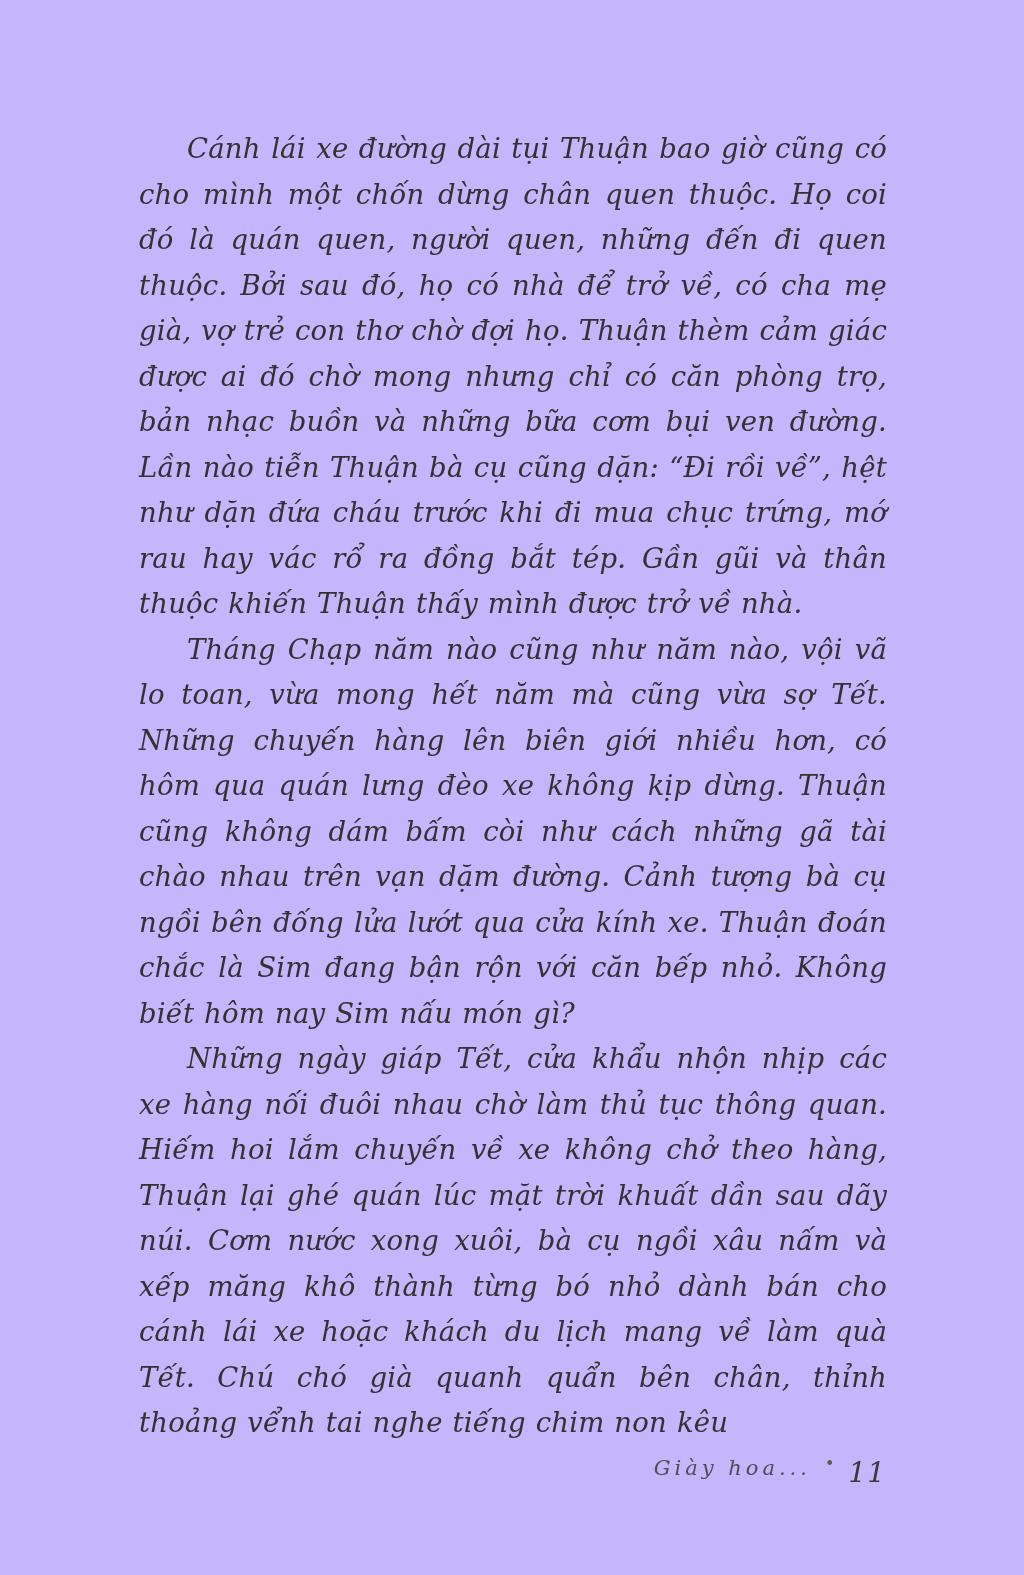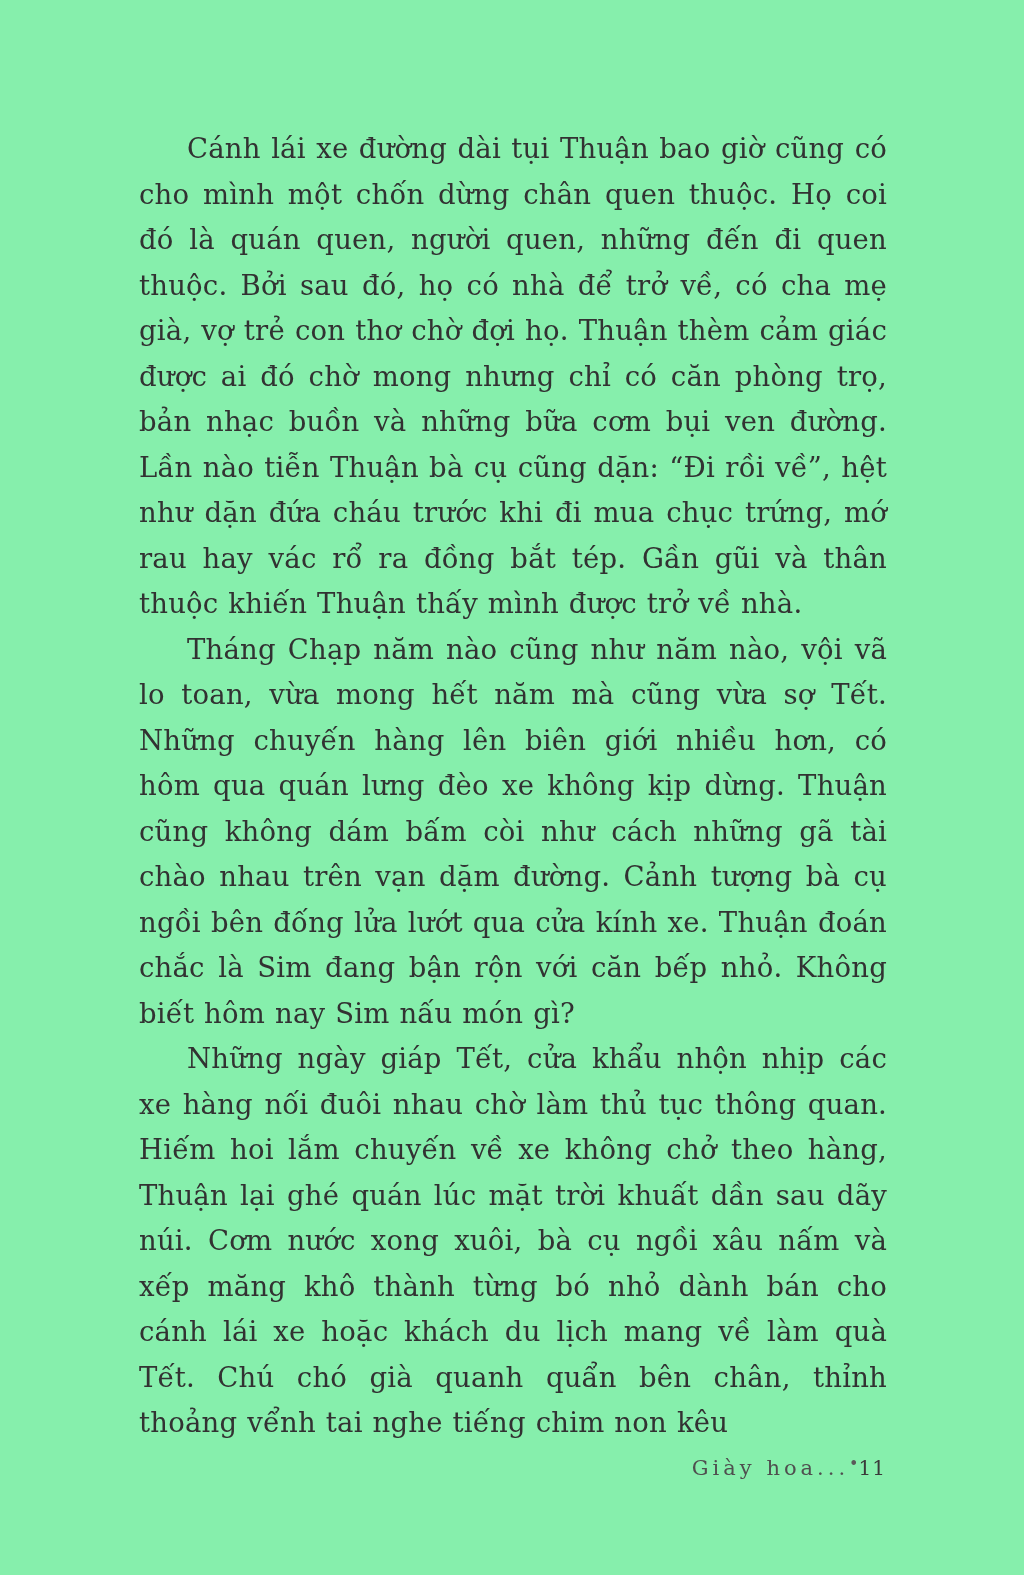--- a/index.html
+++ b/index.html
@@ -11,21 +11,22 @@
     width: 1024px;
     height: 1575px;
     position: relative;
     font-family: "DejaVu Serif", "Liberation Serif", serif;
     color: #2e2e2e;
     overflow: hidden;
   }
   .page {
     position: absolute;
     inset: 0;
-    background: #86efac;
+    background: #c4b5fd;
+    font-style: italic;
   }
   .text-block {
     position: absolute;
     left: 139px;
     top: 126px;
     width: 748px;
   }
   .text-block p {
     margin: 0;
     font-size: 27.5px;
@@ -37,34 +38,35 @@
     word-spacing: 1px;
   }
   .text-block p + p {
   }
   .footer {
     position: absolute;
     top: 1456px;
     right: 138px;
     display: flex;
     align-items: flex-start;
+    gap: 14px;
     color: #4a4a4a;
   }
   .footer .running-title {
     font-size: 21px;
     letter-spacing: 4px;
     color: #4f4f4f;
   }
   .footer .dot {
     font-size: 16px;
     color: #5a5a5a;
     transform: translateY(-2px);
   }
   .footer .page-num {
-    font-size: 20px;
+    font-size: 28px;
     color: #3a3a3a;
     letter-spacing: 1px;
   }
 </style>
 </head>
 <body>
 
 <div class="page">
 
   <div class="text-block">

